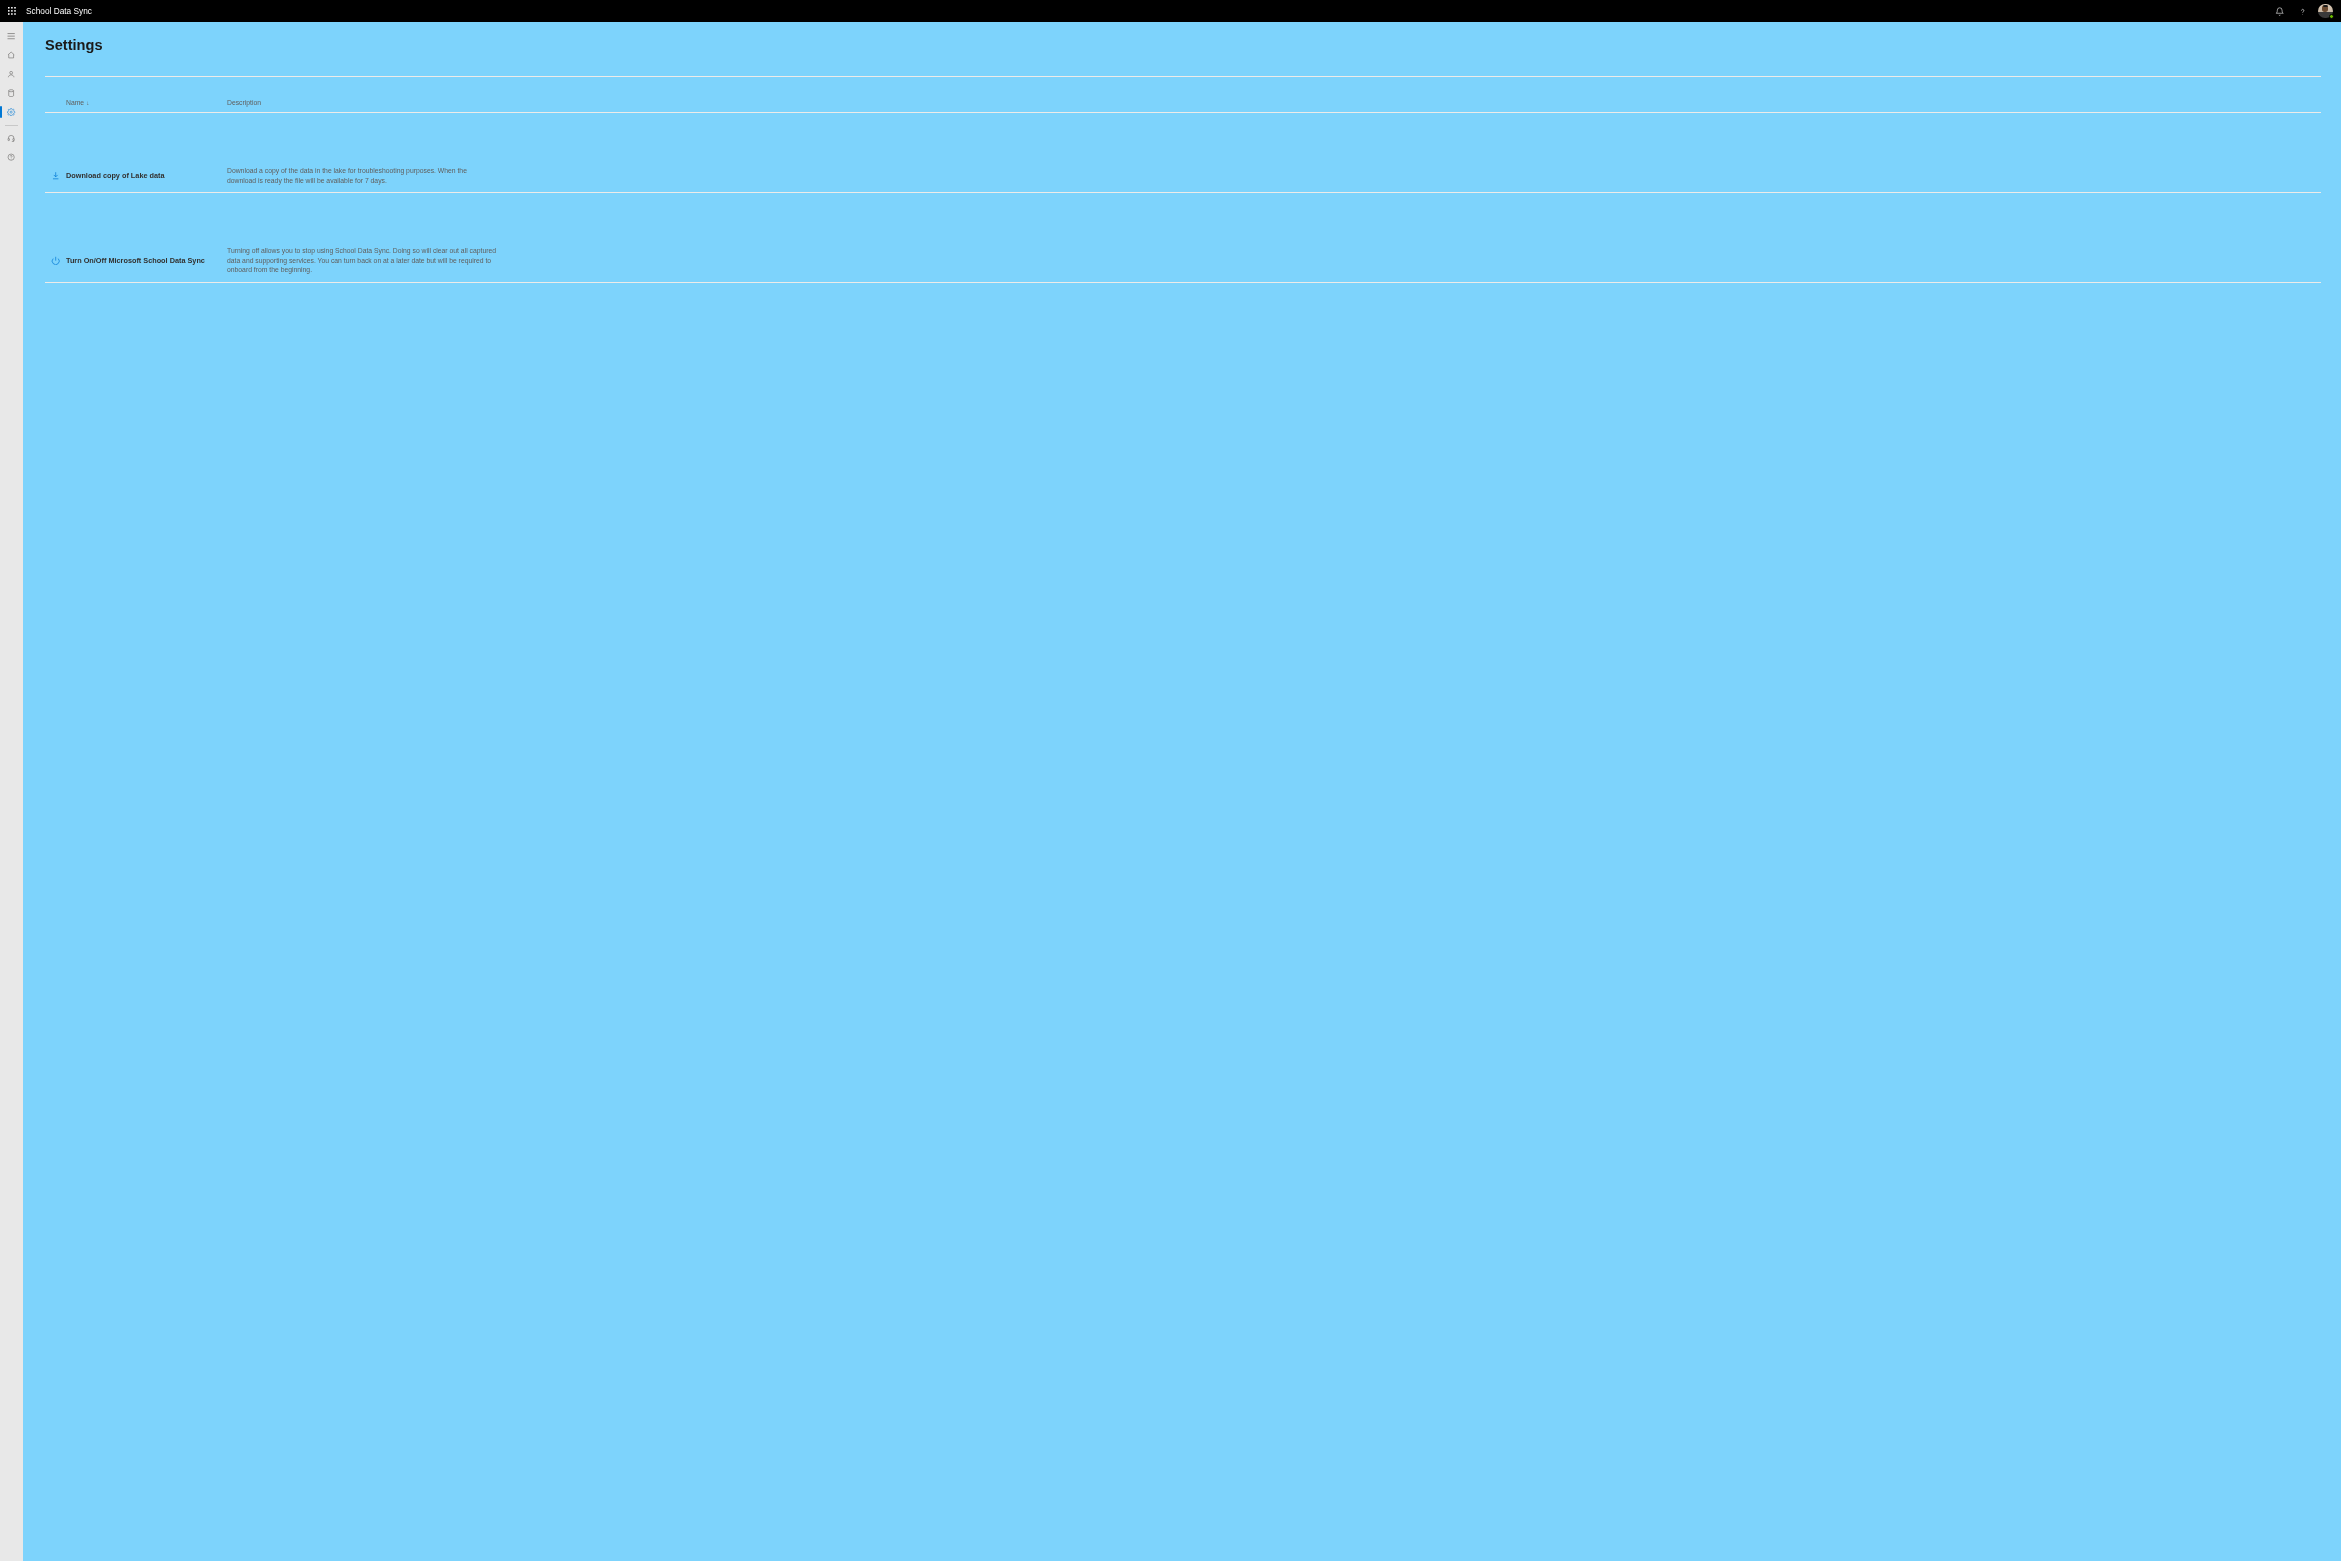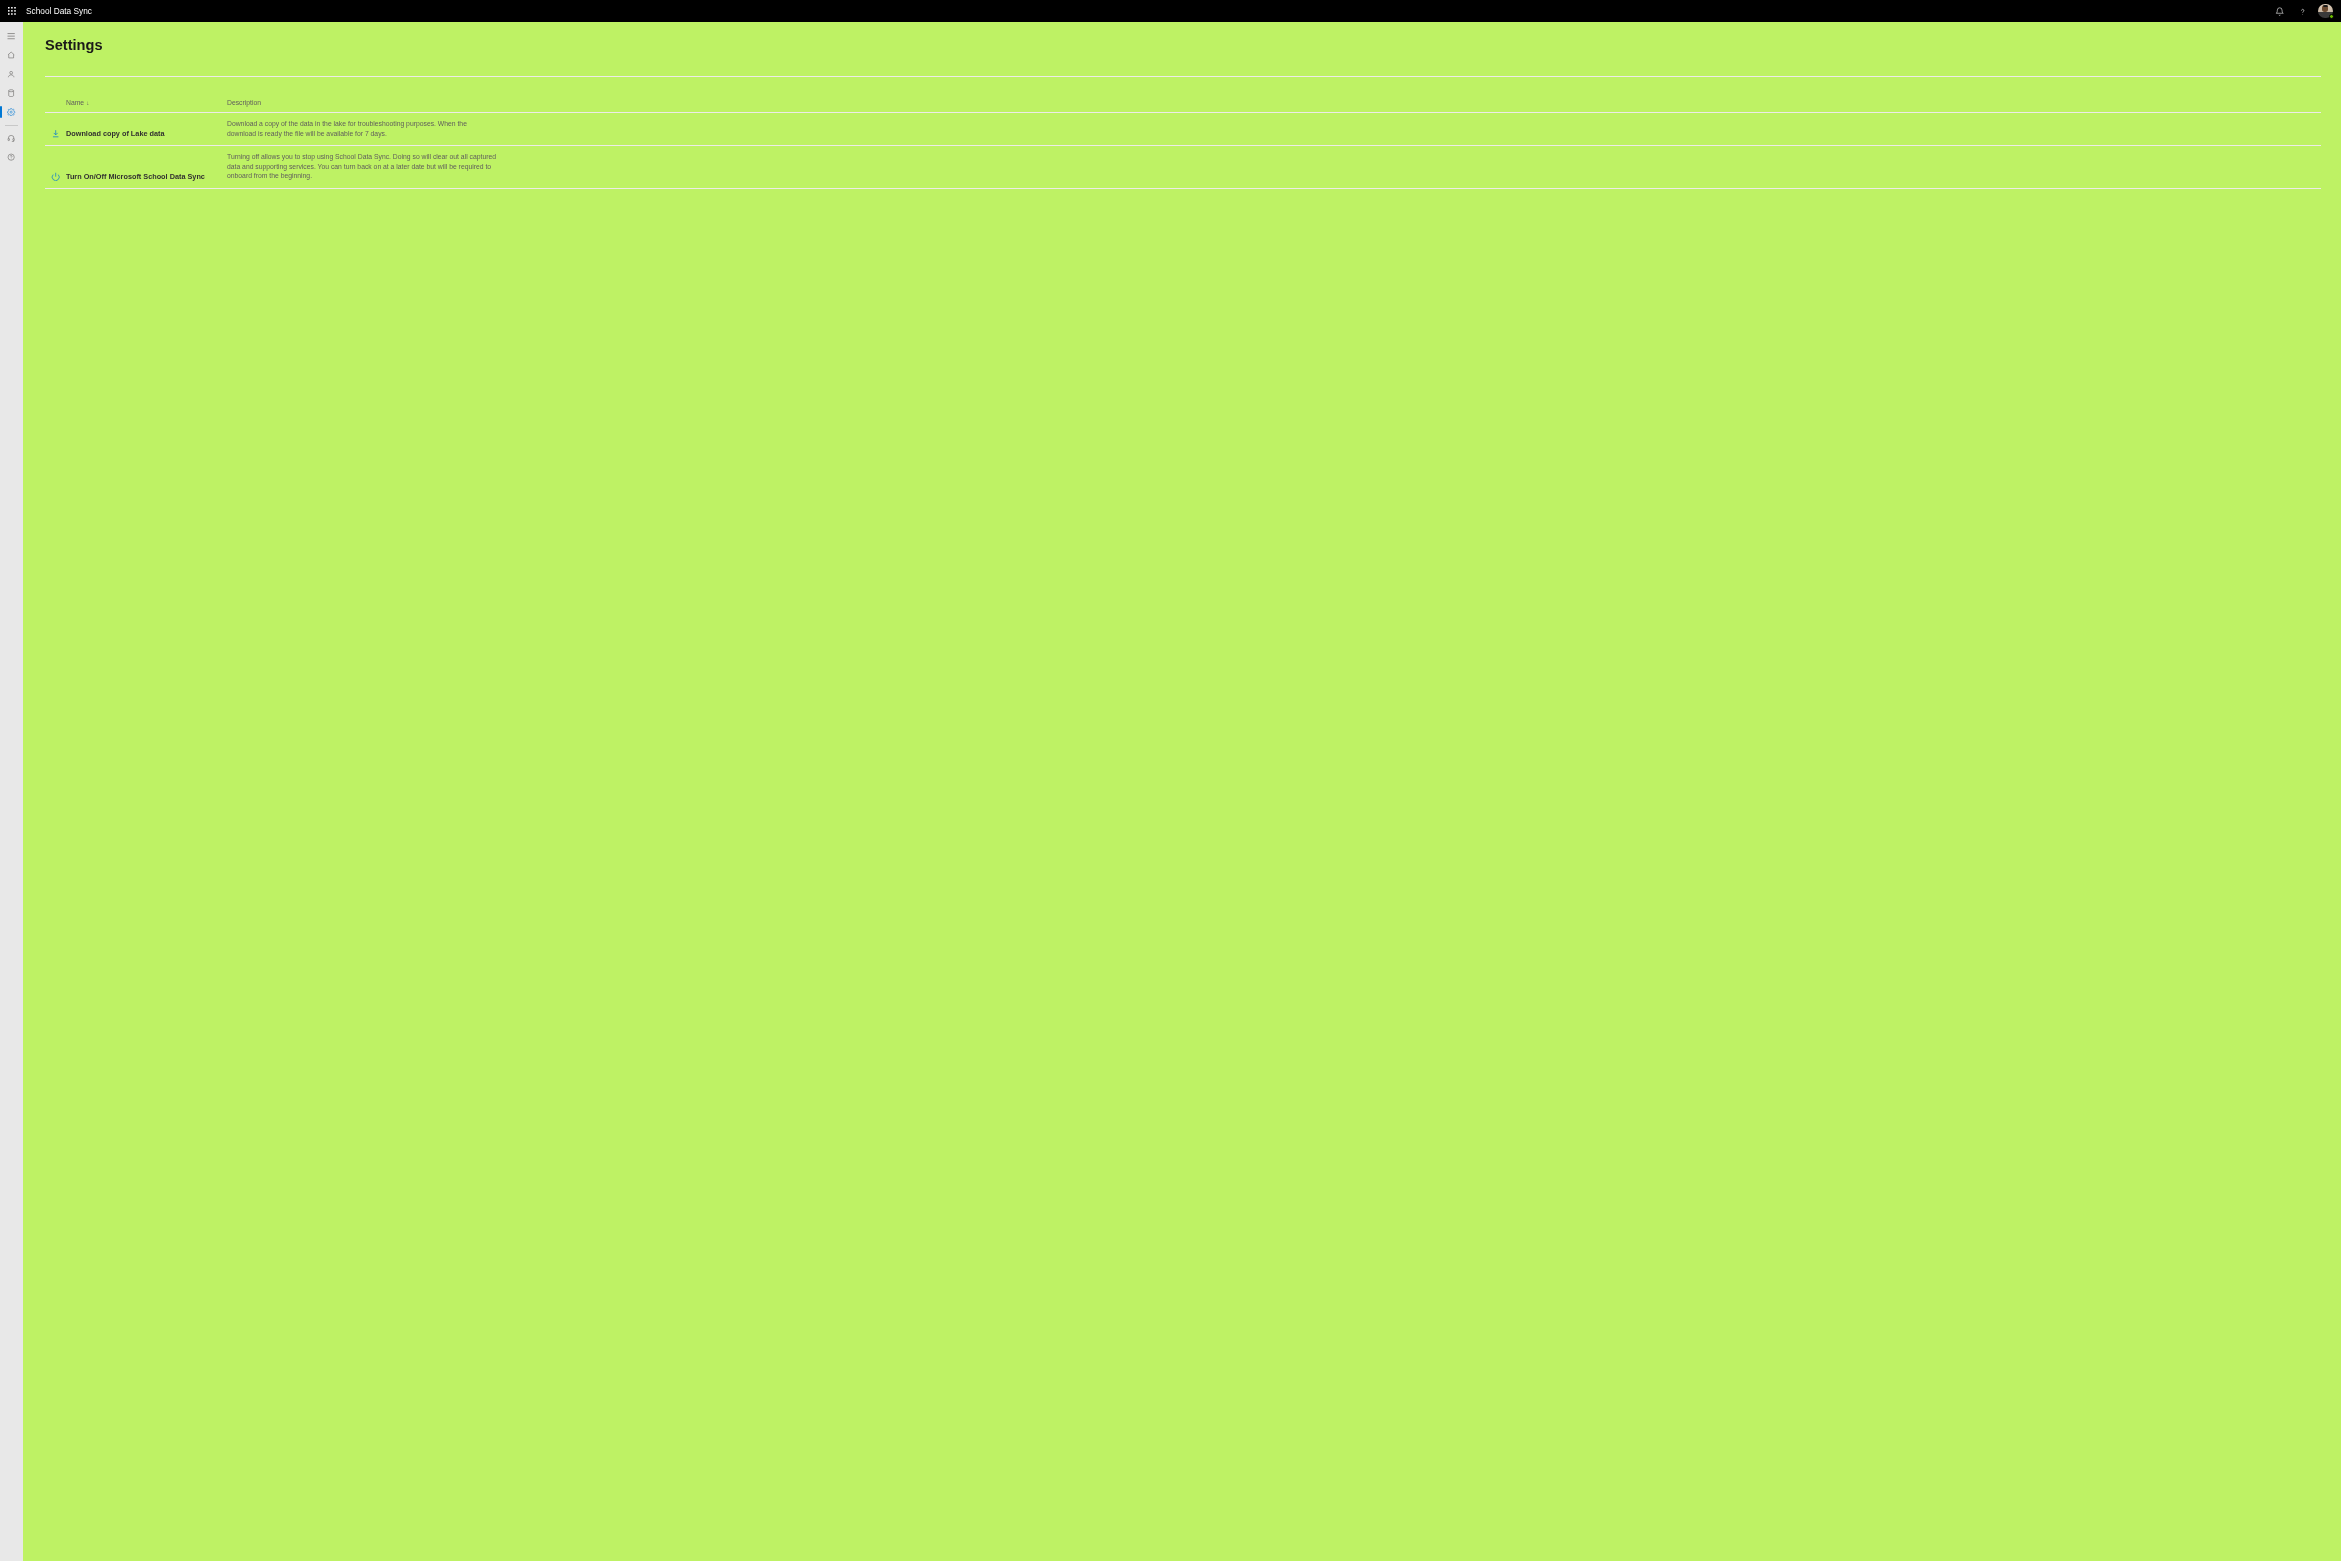--- a/index.html
+++ b/index.html
@@ -122,21 +122,21 @@
   .sidebar-sep {
     width: 12.5px;
     height: 0.5px;
     background: #c8c8c8;
     margin: 3.1px 0;
   }
 
   
   .main {
     flex: 1;
-    background: #bef264;
+    background: #7dd3fc;
     padding: 14.6px 20px 0 22px;
     overflow: auto;
   }
   .page-title {
     font-size: 14.6px;
     font-weight: 600;
     color: #1b1a19;
     margin-bottom: 23px;
   }
   .divider {
@@ -153,24 +153,25 @@
     border-bottom: 0.5px solid #edebe9;
     color: #605e5c;
     font-size: 6.8px;
   }
   .col-name { width: 161px; display: flex; align-items: center; gap: 2.1px; }
   .col-desc { flex: 1; max-width: 291px; }
   .sort-arrow { font-size: 6.2px; color: #605e5c; }
 
   .tbl-row {
     display: flex;
-    align-items: flex-end;
+    align-items: center;
     padding: 6.2px 0 6.2px 0;
     border-bottom: 0.5px solid #edebe9;
     min-height: 29px;
+    margin-top: 47px;
   }
   .row-icon {
     width: 21px;
     display: flex;
     justify-content: center;
     flex-shrink: 0;
   }
   .row-name {
     width: 161px;
     font-size: 7.3px;

